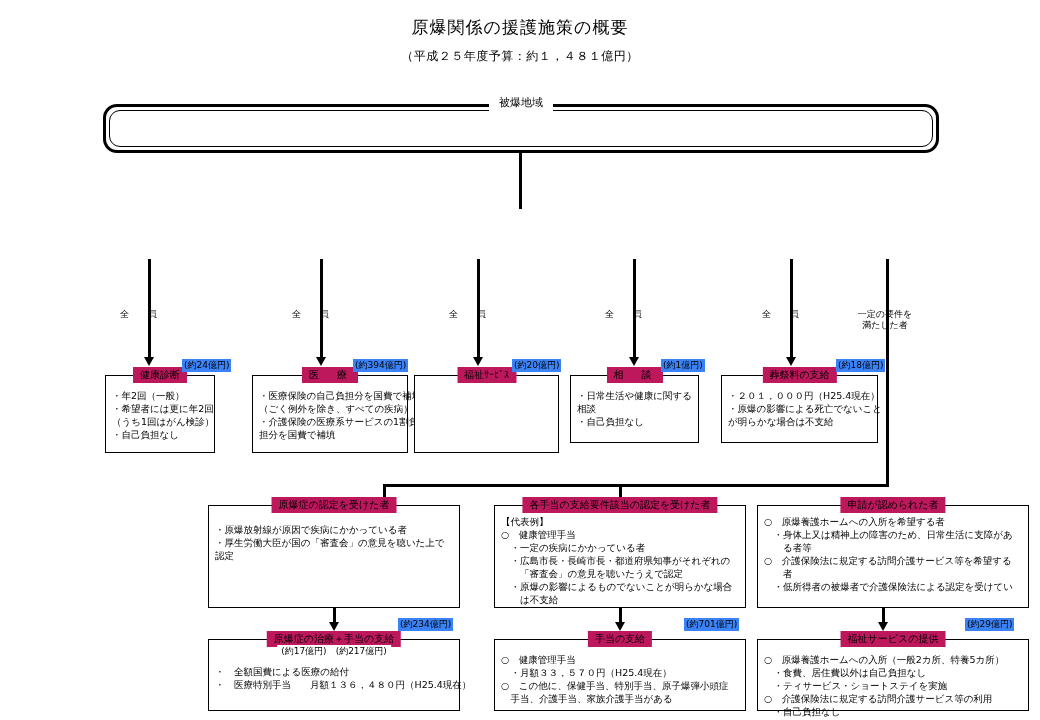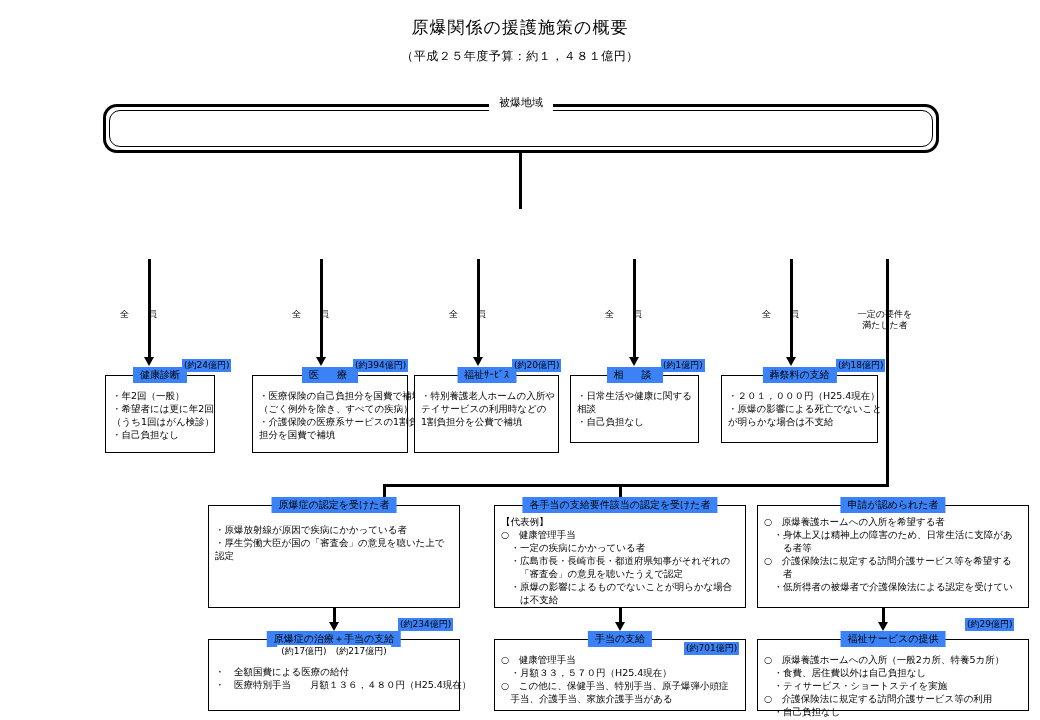--- a/index.html
+++ b/index.html
@@ -24,21 +24,21 @@
   }
 
   
   .capbox { position: absolute; }
   .capbox .inner {
     position: absolute; left: 0; right: 0; bottom: 0; top: 8px;
     border: 1px solid #000; background: #fff;
   }
   .capbox .cap {
     position: absolute; top: 0; left: 50%; transform: translateX(-50%);
-    background: #3b82f6; padding: 0 7px; font-size: 10px; white-space: nowrap;
+    background: #be185d; padding: 0 7px; font-size: 10px; white-space: nowrap;
     z-index: 3; line-height: 16px;
   }
   .capbox .cap.wide { letter-spacing: 4px; }
   .capbox .cap2 {
     position: absolute; top: 14px; left: 50%; transform: translateX(-50%);
     background: #fff; padding: 0 4px; font-size: 9px; white-space: nowrap;
     z-index: 3;
   }
   .capbox .body {
     position: absolute; left: 7px; right: 5px; top: 22px;
@@ -161,25 +161,20 @@
       <div></div>
       <div>・介護保険の医療系サービスの1割負</div>
       <div>担分を国費で補填</div>
     </div>
   </div>
   <div class="amt" style="left:353px; top:359px;">(約394億円)</div>
 
   <div class="capbox" style="left:414px; top:367px; width:145px; height:86px;">
     <div class="inner"></div>
     <div class="cap">福祉ｻｰﾋﾞｽ</div>
-    <div class="body">
-      <div>・特別養護老人ホームの入所や</div>
-      <div>テイサービスの利用時などの</div>
-      <div>1割負担分を公費で補填</div>
-    </div>
   </div>
   <div class="amt" style="left:512px; top:359px;">(約20億円)</div>
 
   <div class="capbox" style="left:570px; top:367px; width:129px; height:76px;">
     <div class="inner"></div>
     <div class="cap wide">相　談</div>
     <div class="body">
       <div>・日常生活や健康に関する</div>
       <div>相談</div>
       <div>・自己負担なし</div>
@@ -258,21 +253,21 @@
     <div class="inner"></div>
     <div class="cap">手当の支給</div>
     <div class="body">
       <div>○　健康管理手当</div>
       <div>　・月額３３，５７０円（H25.4現在）</div>
       <div></div>
       <div>○　この他に、保健手当、特別手当、原子爆弾小頭症</div>
       <div>　手当、介護手当、家族介護手当がある</div>
     </div>
   </div>
-  <div class="amt" style="left:684px; top:618px;margin-top:24px;">(約701億円)</div>
+  <div class="amt" style="left:684px; top:618px;">(約701億円)</div>
 
   <div class="capbox" style="left:757px; top:631px; width:272px; height:80px;">
     <div class="inner"></div>
     <div class="cap">福祉サービスの提供</div>
     <div class="body">
       <div>○　原爆養護ホームへの入所（一般2カ所、特養5カ所）</div>
       <div>　・食費、居住費以外は自己負担なし</div>
       <div>　・ティサービス・ショートステイを実施</div>
       <div>○　介護保険法に規定する訪問介護サービス等の利用</div>
       <div>　・自己負担なし</div>

